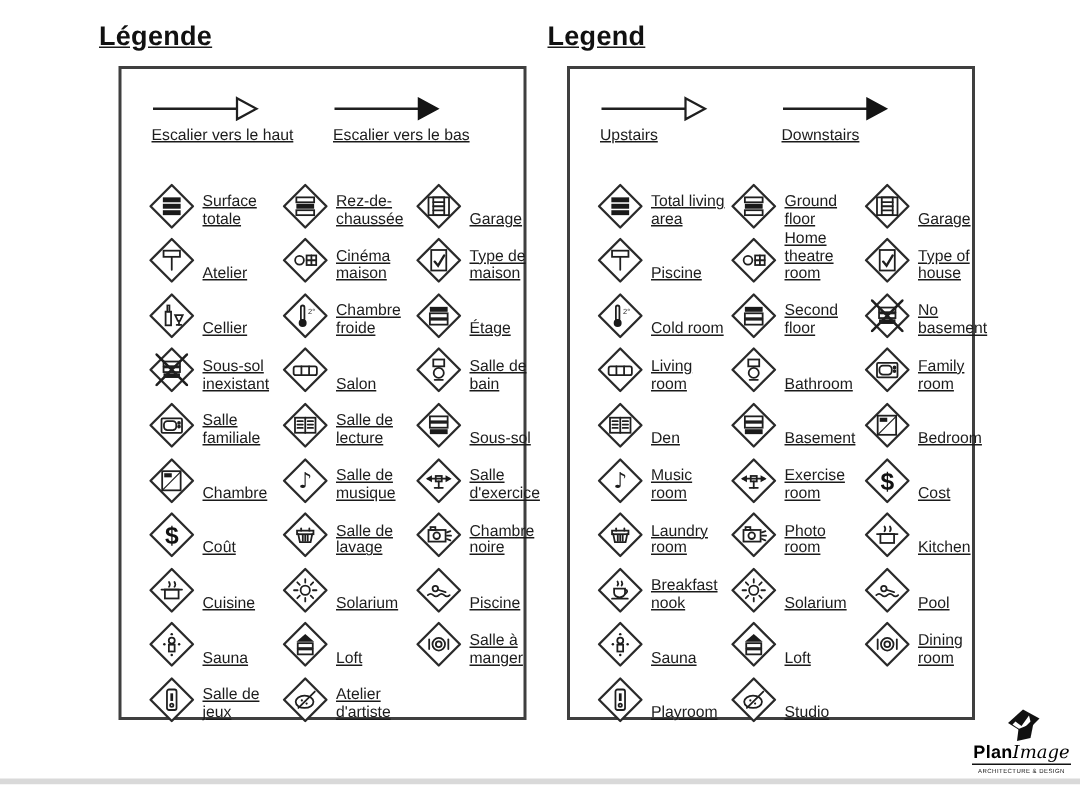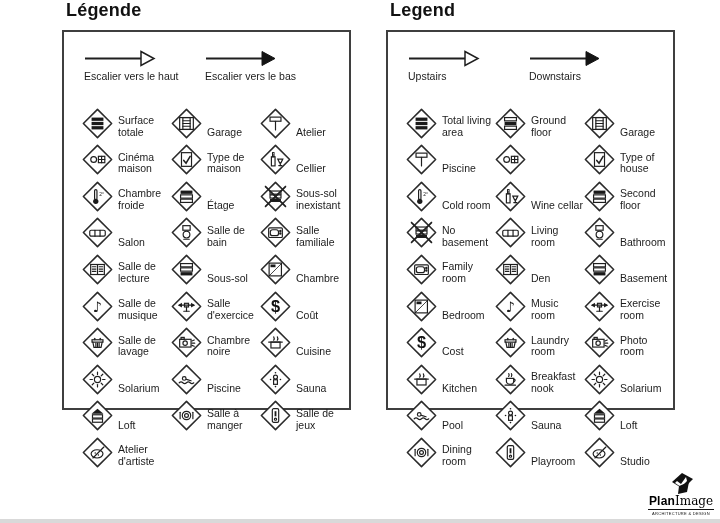--- a/index.html
+++ b/index.html
@@ -1,48 +1,48 @@
 <!DOCTYPE html>
 <html><head>
 <meta charset="utf-8">
 <style>
   html,body{margin:0;padding:0;}
   body{
     width:720px;height:523px;position:relative;overflow:hidden;
     background:#ffffff;color:#1a1a1a;
     font-family:"Liberation Sans","DejaVu Sans",sans-serif;
   }
-  #panels{position:absolute;left:62px;top:0;display:flex;gap:35px;}
+  #panels{position:absolute;left:62px;top:14px;display:flex;gap:10px;text-decoration:underline;}
   .panel-wrap{width:289px;}
   .panel-title{
     font-size:18px;font-weight:bold;color:#111;
     margin:0 0 9px 4px;letter-spacing:.2px;
   }
   .panel-box{
-    border:2px solid #3f3f3f;height:380px;box-sizing:border-box;
-    padding:14px 4px 0 18px;background:#fff;
+    border:2px solid #3f3f3f;height:436px;box-sizing:border-box;
+    padding:14px 4px 0 18px;background:#fff;margin-left:17px;
   }
   .arrows{display:flex;gap:18px;margin:4px 0 10px 2px;height:42px;}
   .arrow-block{display:flex;flex-direction:column;width:103px;}
   .arrow-svg{display:block;margin-bottom:3px;}
   .arrow-line{stroke:#1f1f1f;stroke-width:1.8;}
   .head-up{fill:#ffffff;stroke:#1f1f1f;stroke-width:1.5;}
   .head-down{fill:#141414;stroke:#141414;}
   .arrow-label{font-size:10.5px;color:#1c1c1c;white-space:nowrap;}
   .grid{display:grid;grid-template-columns:89px 89px 87px;grid-auto-rows:36.6px;}
   .cell{display:flex;align-items:flex-end;gap:5px;}
   .diamond{flex:0 0 auto;display:block;}
   .d-outline{fill:#ffffff;stroke:#2b2b2b;stroke-width:1.7;stroke-linejoin:round;}
   .diamond use{stroke:#1f1f1f;stroke-width:1.3;fill:none;stroke-linecap:round;}
   .cell-label{font-size:10.5px;line-height:1.12;color:#1c1c1c;max-width:54px;}
   .logo{position:absolute;right:6px;bottom:7px;width:66px;text-align:center;}
   .logo-glyph{display:block;margin:0 auto -2px auto;}
   .logo-text{font-size:12px;color:#000;white-space:nowrap;}
   .logo-plan{font-weight:bold;letter-spacing:.2px;}
-  .logo-image{font-family:"DejaVu Serif",serif;}
+  .logo-image{font-style:italic;font-family:"DejaVu Serif",serif;}
   .logo-sub{font-size:4px;letter-spacing:.3px;color:#111;border-top:1px solid #111;margin-top:1px;padding-top:1px;}
   .footer-bar{position:absolute;left:0;bottom:0;width:720px;height:4px;background:#d9d9d9;}
 </style>
 </head>
 <body>
 
 <svg width="0" height="0" style="position:absolute" aria-hidden="true">
   <defs>
     <symbol id="g-floor-all" viewBox="0 0 24 24">
       <rect x="5.5" y="5.5" width="13" height="3.6" fill="#1a1a1a" stroke="none"></rect>
@@ -250,20 +250,27 @@
       </div>
       <div class="grid">
   <div class="cell">
     <svg class="diamond" width="31" height="31" viewBox="0 0 34 34">
       <path class="d-outline" d="M17 1.5 L32.5 17 L17 32.5 L1.5 17 Z"></path>
       <use href="#g-floor-all" x="5" y="5" width="24" height="24"></use>
     </svg>
     <span class="cell-label">Surface totale</span>
   </div>
 
+  <div class="cell">
+    <svg class="diamond" width="31" height="31" viewBox="0 0 34 34">
+      <path class="d-outline" d="M17 1.5 L32.5 17 L17 32.5 L1.5 17 Z"></path>
+      <use href="#g-floor-middle" x="5" y="5" width="24" height="24"></use>
+    </svg>
+    <span class="cell-label">Rez-de-chaussée</span>
+  </div>
 
   <div class="cell">
     <svg class="diamond" width="31" height="31" viewBox="0 0 34 34">
       <path class="d-outline" d="M17 1.5 L32.5 17 L17 32.5 L1.5 17 Z"></path>
       <use href="#g-garage" x="5" y="5" width="24" height="24"></use>
     </svg>
     <span class="cell-label">Garage</span>
   </div>
 
   <div class="cell">
@@ -528,45 +535,39 @@
       <use href="#g-hammer" x="5" y="5" width="24" height="24"></use>
     </svg>
     <span class="cell-label">Piscine</span>
   </div>
 
   <div class="cell">
     <svg class="diamond" width="31" height="31" viewBox="0 0 34 34">
       <path class="d-outline" d="M17 1.5 L32.5 17 L17 32.5 L1.5 17 Z"></path>
       <use href="#g-projector" x="5" y="5" width="24" height="24"></use>
     </svg>
+    <span class="cell-label">Home theatre room</span>
   </div>
 
   <div class="cell">
     <svg class="diamond" width="31" height="31" viewBox="0 0 34 34">
       <path class="d-outline" d="M17 1.5 L32.5 17 L17 32.5 L1.5 17 Z"></path>
       <use href="#g-house-check" x="5" y="5" width="24" height="24"></use>
     </svg>
     <span class="cell-label">Type of house</span>
   </div>
 
   <div class="cell">
     <svg class="diamond" width="31" height="31" viewBox="0 0 34 34">
       <path class="d-outline" d="M17 1.5 L32.5 17 L17 32.5 L1.5 17 Z"></path>
       <use href="#g-thermometer" x="5" y="5" width="24" height="24"></use>
     </svg>
     <span class="cell-label">Cold room</span>
   </div>
 
-  <div class="cell">
-    <svg class="diamond" width="31" height="31" viewBox="0 0 34 34">
-      <path class="d-outline" d="M17 1.5 L32.5 17 L17 32.5 L1.5 17 Z"></path>
-      <use href="#g-wine" x="5" y="5" width="24" height="24"></use>
-    </svg>
-    <span class="cell-label">Wine cellar</span>
-  </div>
 
   <div class="cell">
     <svg class="diamond" width="31" height="31" viewBox="0 0 34 34">
       <path class="d-outline" d="M17 1.5 L32.5 17 L17 32.5 L1.5 17 Z"></path>
       <use href="#g-floor-top" x="5" y="5" width="24" height="24"></use>
     </svg>
     <span class="cell-label">Second floor</span>
   </div>
 
   <div class="cell">

